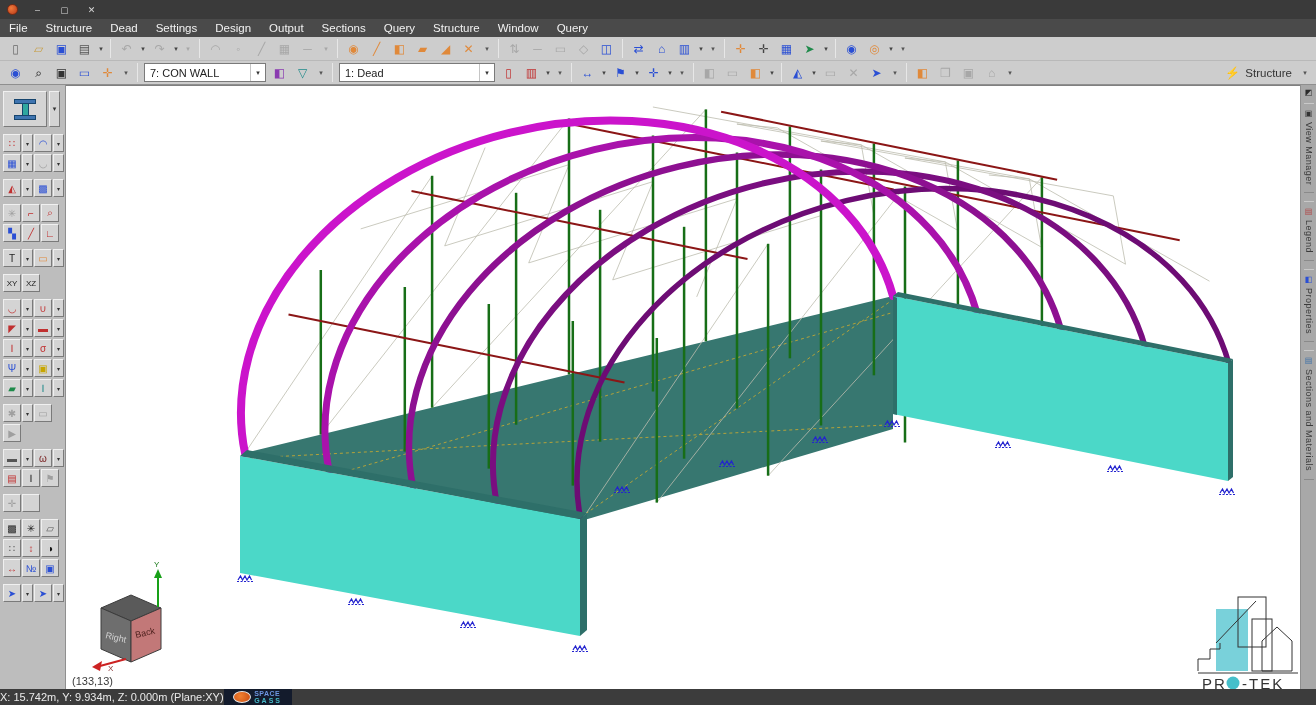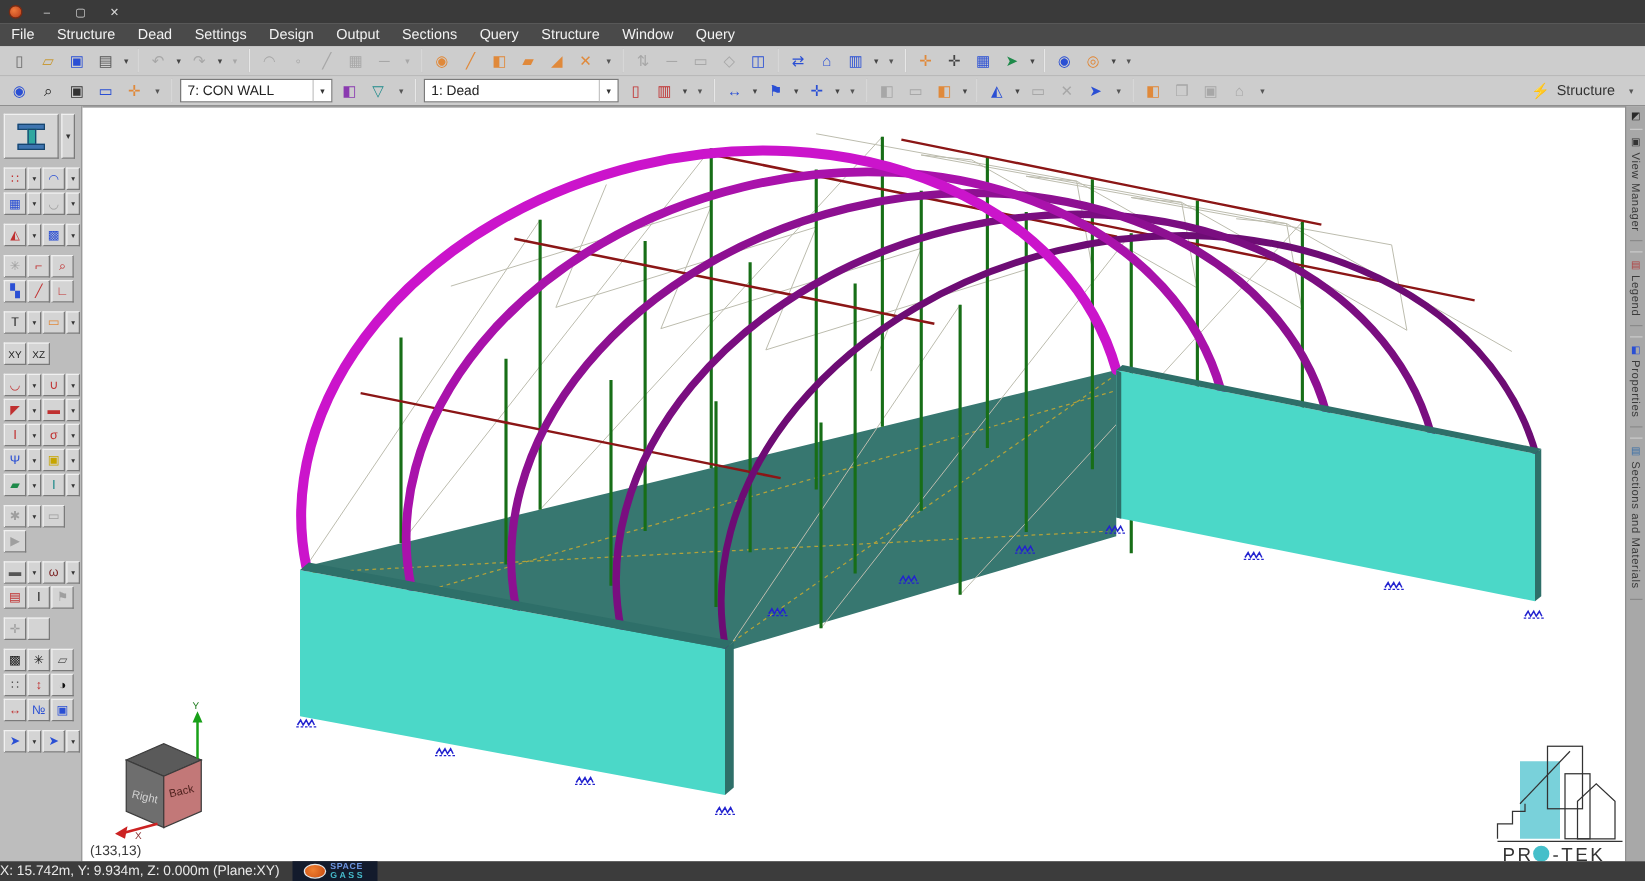--- a/index.html
+++ b/index.html
@@ -71,21 +71,21 @@
     border-left:1px solid #8f8f8f; display:flex; flex-direction:column; align-items:center; }
   #pin { font-size:8px; color:#2a2a2a; margin:3px 0 6px 0; }
   .rtab { display:flex; flex-direction:column; align-items:center; padding:5px 0 7px 0;
     border-top:1px solid #c9c9c9; border-bottom:1px solid #8a8a8a; margin-bottom:8px; width:100%; }
   .rtab .ric { font-size:8px; margin-bottom:4px; }
   .vtext { writing-mode:vertical-rl; font-size:9px; color:#3a3a3a; letter-spacing:0.5px; }
   
   #statusbar { left:0; top:689px; width:1316px; height:16px; background:#3c3c3c;
     display:flex; align-items:center; color:#eaeaea; font-size:11px; }
   #statusleft { flex:1; padding-left:8px; white-space:nowrap; }
-  #statusright { padding-right:10px; white-space:nowrap;text-align:center; }
+  #statusright { white-space:nowrap;text-align:center; }
   #sglogo { width:68px; height:16px; background:#131b2c; display:flex; align-items:center;
     justify-content:center; gap:3px; }
   #planet { width:18px; height:12px; border-radius:50%;
     background:radial-gradient(circle at 40% 40%, #f08030, #c84a10); border:1px solid #e8e8e8; }
   .sgtxt { display:flex; flex-direction:column; line-height:7px; }
   .sg1 { font-size:7px; font-weight:bold; color:#6d95e0; letter-spacing:0.5px; }
   .sg2 { font-size:7px; font-weight:bold; color:#46b9c9; letter-spacing:2px; }
   svg text { font-family:"Liberation Sans", sans-serif; }
 </style>
 </head>

